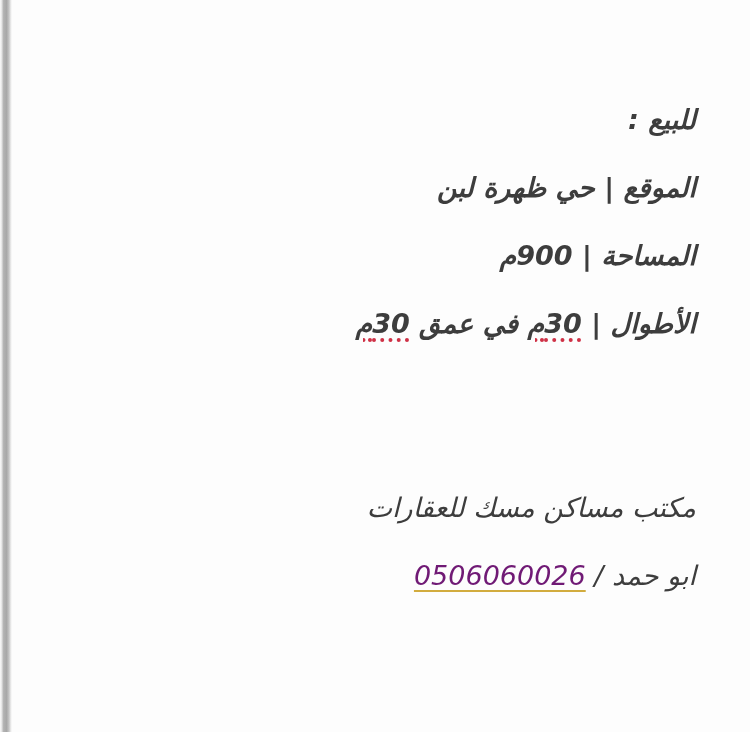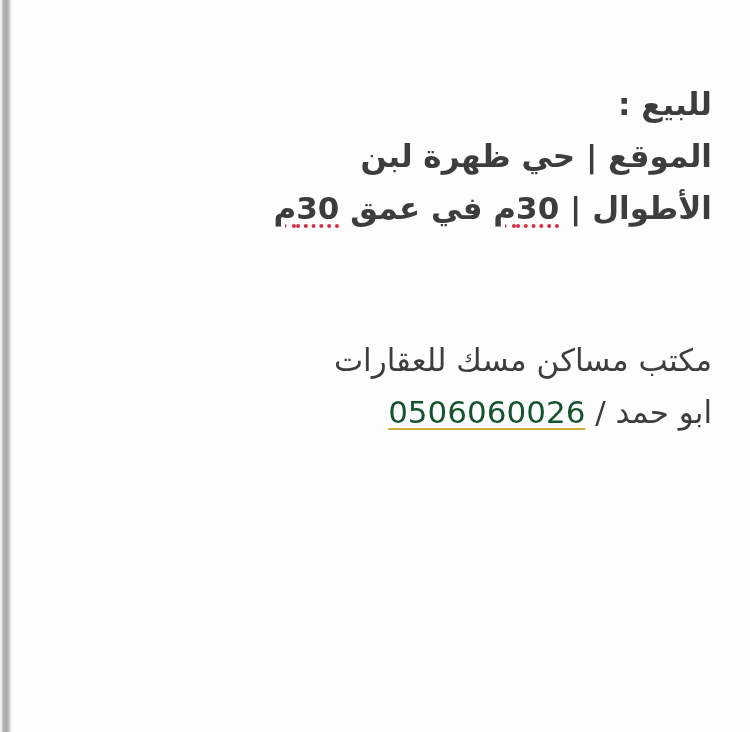--- a/index.html
+++ b/index.html
@@ -33,62 +33,64 @@
   }
   .content {
     position: absolute;
     top: 78px;
     right: 38px;
     left: 24px;
     direction: rtl;
     text-align: right;
   }
   p.line {
-    margin: 0;
-    font-size: 31px;
+    margin: 16px;
+    font-size: 27px;
     line-height: 52px;
     font-weight: 400;
     letter-spacing: 0;
     white-space: nowrap;
+    font-style: italic;
   }
   p.line.bold {
     font-weight: 700;
   }
   .spacer {
     height: 100px;
   }
   .footer-line {
     line-height: 55px;
     font-size: 30px;
     text-align: right;
   }
   .spell {
     text-decoration: underline dotted;
     text-decoration-color: #cf3146;
     text-decoration-thickness: 4px;
     text-underline-offset: 5px;
   }
   a.phone {
-    color: #14532d;
+    color: #701a75;
     text-decoration: underline;
     text-decoration-color: #d2ac3e;
     text-decoration-thickness: 2px;
     text-underline-offset: 5px;
     cursor: pointer;
   }
 </style>
 </head>
 <body>
 
 <div class="canvas">
   <div class="left-strip"></div>
 
   <div class="content">
     <p class="line bold">للبيع :</p>
     <p class="line bold">الموقع | حي ظهرة لبن</p>
+    <p class="line bold">المساحة | 900م</p>
     <p class="line bold"><span>الأطوال | </span><span class="spell">30م</span><span> في عمق </span><span class="spell">30م</span></p>
 
     <div class="spacer"></div>
 
     <p class="line footer-line">مكتب مساكن مسك للعقارات</p>
     <p class="line footer-line"><span>ابو حمد / </span><a class="phone">0506060026</a></p>
   </div>
 </div>
 
 </body></html>

